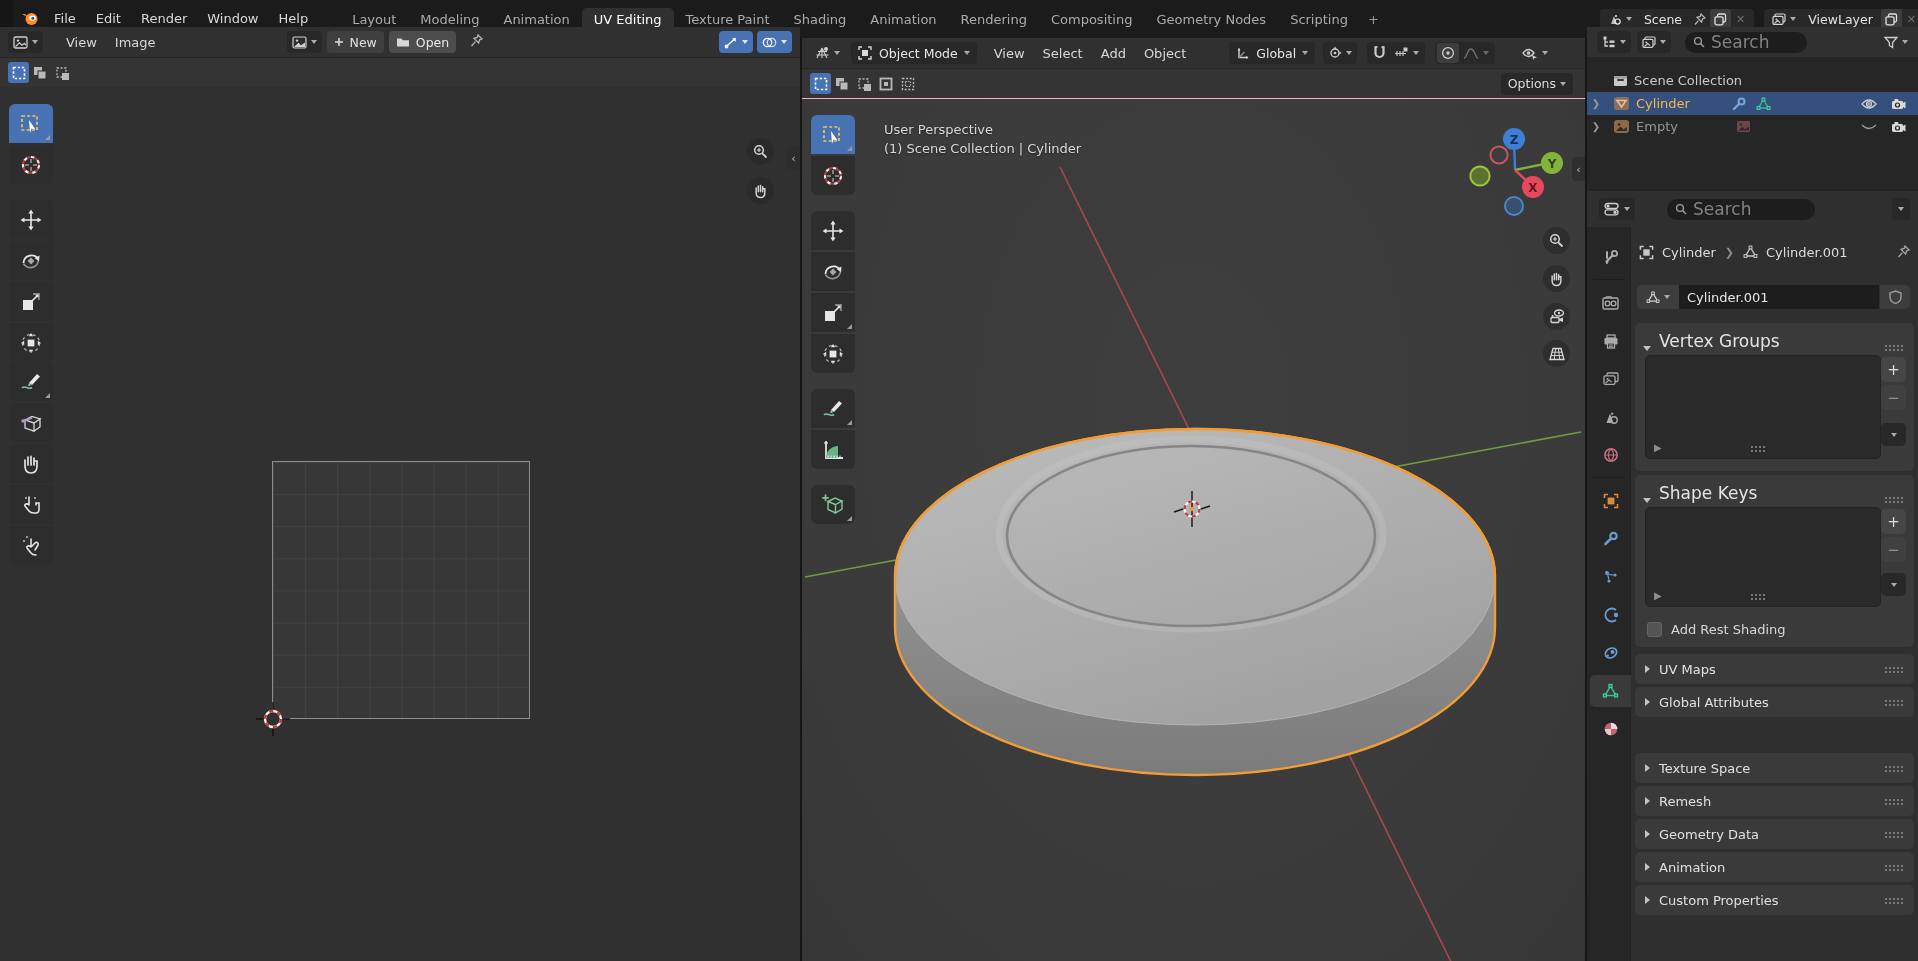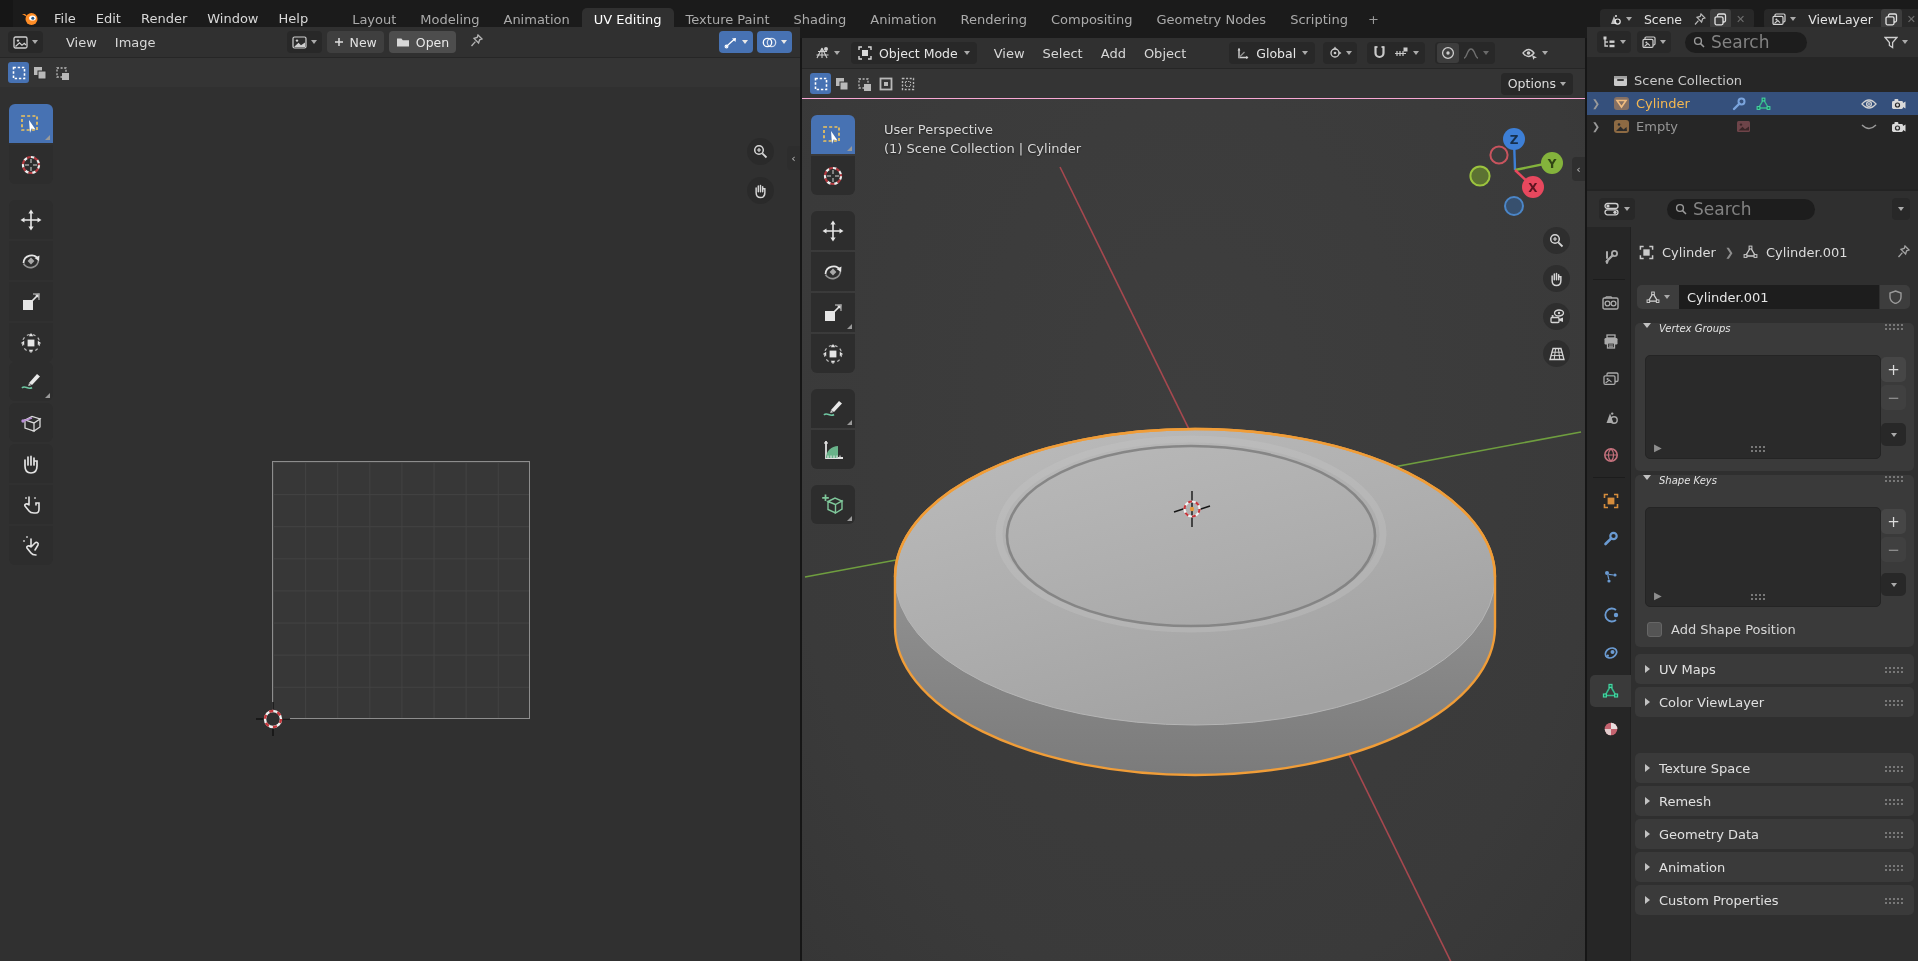--- a/index.html
+++ b/index.html
@@ -62,21 +62,21 @@
   .otrow .name.dim{color:#969696;}
   .spacer{flex:1;}
   .twisty{width:18px;text-align:center;color:#9a9a9a;font-size:10px;}
   
   #props{position:absolute;left:0;top:164px;width:331px;height:770px;background:#2f2f2f;}
   #ptabs{position:absolute;left:0;top:36px;width:44px;bottom:0;background:#262626;border-right:1px solid #202020;}
   .ptab{position:absolute;left:3px;width:41px;height:32px;display:flex;align-items:center;justify-content:center;}
   .ptab.active{background:#3a3a3a;border-radius:5px 0 0 5px;width:41px;}
   .pcontent{position:absolute;left:44px;top:0;right:0;bottom:0;}
   .panel{position:absolute;left:4px;right:4px;background:#3a3a3a;border-radius:5px;}
-  .phead{display:flex;align-items:flex-start;height:28px;padding:0 10px 0 8px;color:#e4e4e4;font-size:10px;font-style:italic;}
+  .phead{display:flex;align-items:flex-end;height:28px;padding:0 10px 0 8px;color:#e4e4e4;font-size:17px;}
   .chevd{width:0;height:0;border-left:4px solid transparent;border-right:4px solid transparent;border-top:5px solid #c2c2c2;margin-right:8px;}
   .chevr{width:0;height:0;border-top:4px solid transparent;border-bottom:4px solid transparent;border-left:5px solid #c2c2c2;margin-right:9px;margin-left:2px;}
   .listbox{position:absolute;background:#2a2a2a;border:1px solid #242424;border-radius:5px;}
   .sidebtn{position:absolute;width:25px;height:25px;border-radius:5px;background:#464646;color:#dcdcdc;display:flex;align-items:center;justify-content:center;font-size:15px;}
   .sidebtn.dim{color:#8f8f8f;background:#404040;}
   .sidebtn.dd{background:#282828;height:23px;}
   .secrow{position:absolute;left:4px;right:4px;height:30px;background:#3a3a3a;border-radius:5px;display:flex;align-items:center;padding:0 10px 0 8px;color:#e0e0e0;font-size:13px;}
   .checkbox{width:15px;height:15px;background:#545454;border:1px solid #666;border-radius:3px;margin-right:9px;}
   .field{display:flex;align-items:center;background:#1d1d1d;height:24px;}
   .field input{background:transparent;color:#e6e6e6;font-size:13px;width:100%;padding:0 8px;font-family:inherit;}
@@ -928,33 +928,33 @@
             <span style="position:absolute;left:8px;bottom:5px;color:#8e8e8e;font-size:10px">▶</span>
             <span class="grip" style="position:absolute;left:104px;bottom:6px;width:16px"></span>
           </div>
           <span class="sidebtn" style="right:8px;top:34px">+</span>
           <span class="sidebtn dim" style="right:8px;top:62px">−</span>
           <span class="sidebtn dd" style="right:8px;top:98px">
               <span class="cv" style="margin:0"></span>
             </span>
           <div class="row" style="position:absolute;left:12px;bottom:10px">
             <span class="checkbox"></span>
-            <span style="color:#d6d6d6;font-size:13px">Add Shape Position</span>
+            <span style="color:#d6d6d6;font-size:13px">Add Rest Shading</span>
           </div>
         </div>
 
         <div class="secrow" style="top:463px">
             <span class="chevr"></span>
             <span>UV Maps</span>
             <div class="spacer"></div>
             <span class="grip"></span>
           </div>
         <div class="secrow" style="top:496px">
             <span class="chevr"></span>
-            <span>Color ViewLayer</span>
+            <span>Global Attributes</span>
             <div class="spacer"></div>
             <span class="grip"></span>
           </div>
         <div class="secrow" style="top:562px">
             <span class="chevr"></span>
             <span>Texture Space</span>
             <div class="spacer"></div>
             <span class="grip"></span>
           </div>
         <div class="secrow" style="top:595px">

